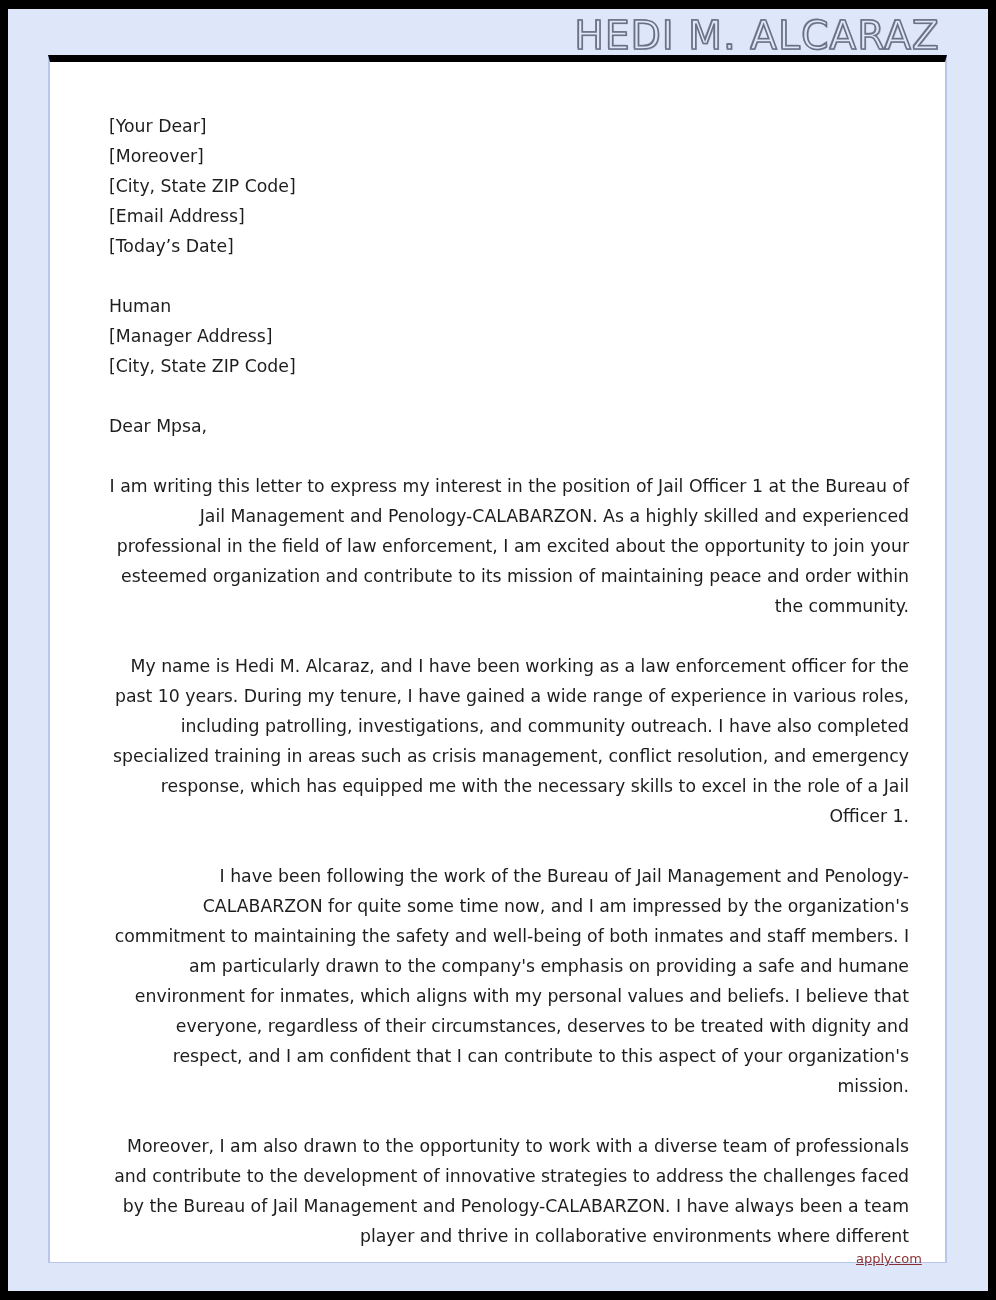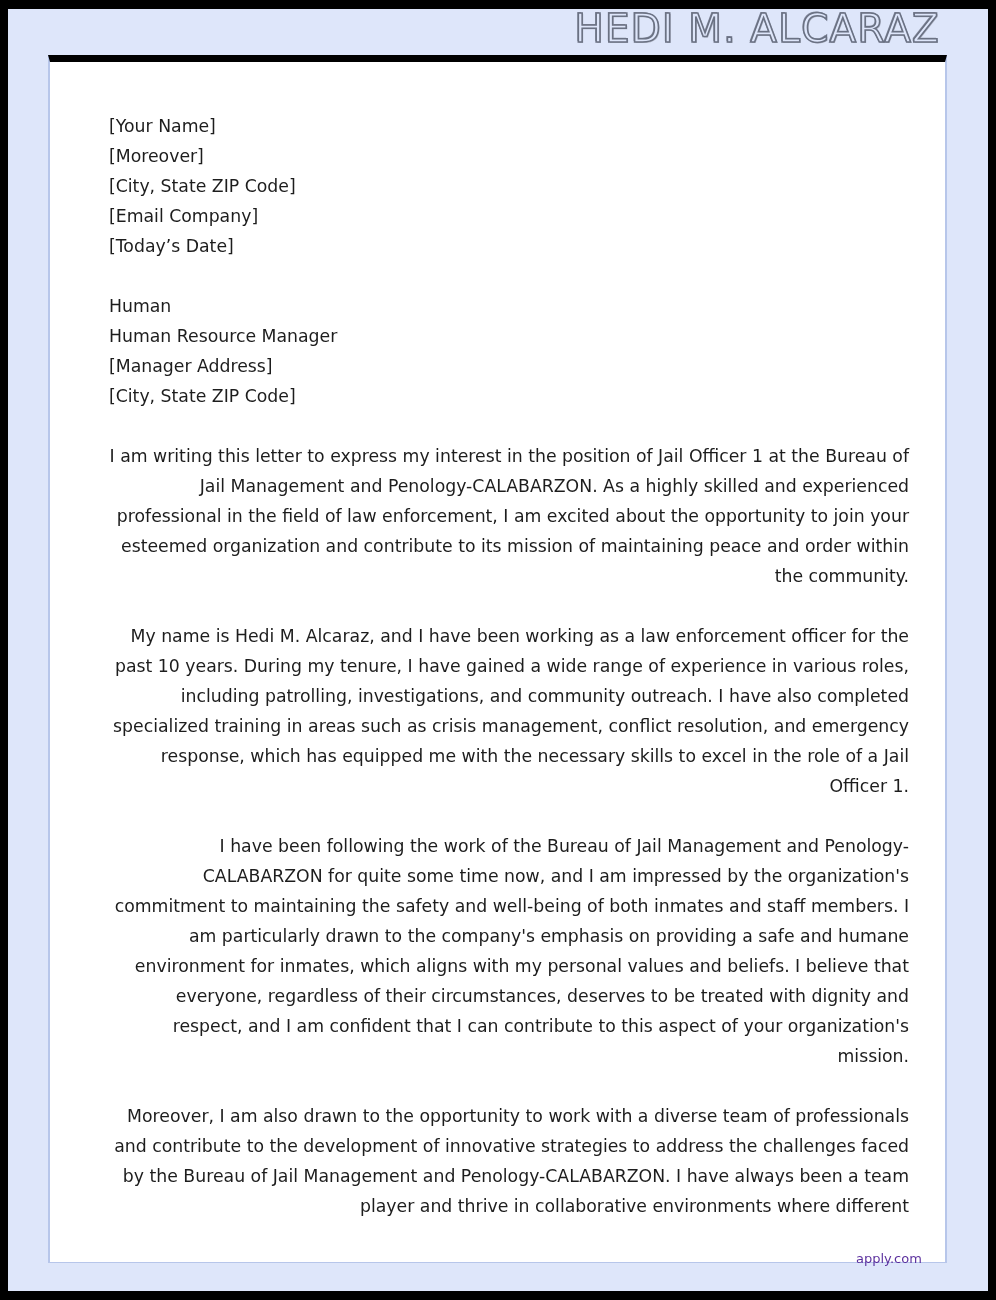--- a/index.html
+++ b/index.html
@@ -37,21 +37,21 @@
   }
 
   
   #letterhead {
     position: absolute;
     left: 0;
     top: 0;
     width: 980px;
     height: 46px;
     display: flex;
-    align-items: flex-start;
+    align-items: flex-end;
     justify-content: flex-end;
     padding-right: 48px;
     box-sizing: border-box;
   }
 
   #letterhead-name {
     font-family: "DejaVu Sans", "Liberation Sans", sans-serif;
     font-size: 39px;
     font-weight: 400;
     letter-spacing: 1.2px;
@@ -108,54 +108,55 @@
     text-align: right;
   }
 
   
   #watermark {
     position: absolute;
     left: 848px;
     top: 1242px;
     font-size: 13px;
     line-height: 16px;
-    color: #4c1d95;
+    color: #7f1d1d;
     white-space: nowrap;
     opacity: 0.92;
+    text-decoration: underline;
   }
 </style>
 </head>
 <body>
 
 <div id="frame">
   <div id="backing">
 
     <div id="letterhead">
       <div id="letterhead-name">HEDI M. ALCARAZ</div>
     </div>
 
     <div id="page">
 
       <div id="letter-body">
 
         <div class="block">
-          <div class="addr-line">[Your Name]</div>
+          <div class="addr-line">[Your Dear]</div>
           <div class="addr-line">[Moreover]</div>
           <div class="addr-line">[City, State ZIP Code]</div>
-          <div class="addr-line">[Email Company]</div>
+          <div class="addr-line">[Email Address]</div>
           <div class="addr-line">[Today’s Date]</div>
         </div>
 
         <div class="block">
           <div class="addr-line">Human</div>
-          <div class="addr-line">Human Resource Manager</div>
           <div class="addr-line">[Manager Address]</div>
           <div class="addr-line">[City, State ZIP Code]</div>
         </div>
 
+        <div class="block">Dear Mpsa,</div>
 
         <p class="para">I am writing this letter to express my interest in the position of Jail Officer 1 at the Bureau of Jail Management and Penology-CALABARZON. As a highly skilled and experienced professional in the field of law enforcement, I am excited about the opportunity to join your esteemed organization and contribute to its mission of maintaining peace and order within the community.</p>
         <p class="para">My name is Hedi M. Alcaraz, and I have been working as a law enforcement officer for the past 10 years. During my tenure, I have gained a wide range of experience in various roles, including patrolling, investigations, and community outreach. I have also completed specialized training in areas such as crisis management, conflict resolution, and emergency response, which has equipped me with the necessary skills to excel in the role of a Jail Officer 1.</p>
         <p class="para">I have been following the work of the Bureau of Jail Management and Penology-CALABARZON for quite some time now, and I am impressed by the organization's commitment to maintaining the safety and well-being of both inmates and staff members. I am particularly drawn to the company's emphasis on providing a safe and humane environment for inmates, which aligns with my personal values and beliefs. I believe that everyone, regardless of their circumstances, deserves to be treated with dignity and respect, and I am confident that I can contribute to this aspect of your organization's mission.</p>
         <p class="para">Moreover, I am also drawn to the opportunity to work with a diverse team of professionals and contribute to the development of innovative strategies to address the challenges faced by the Bureau of Jail Management and Penology-CALABARZON. I have always been a team player and thrive in collaborative environments where different</p>
 
       </div>
 
     </div>
 

